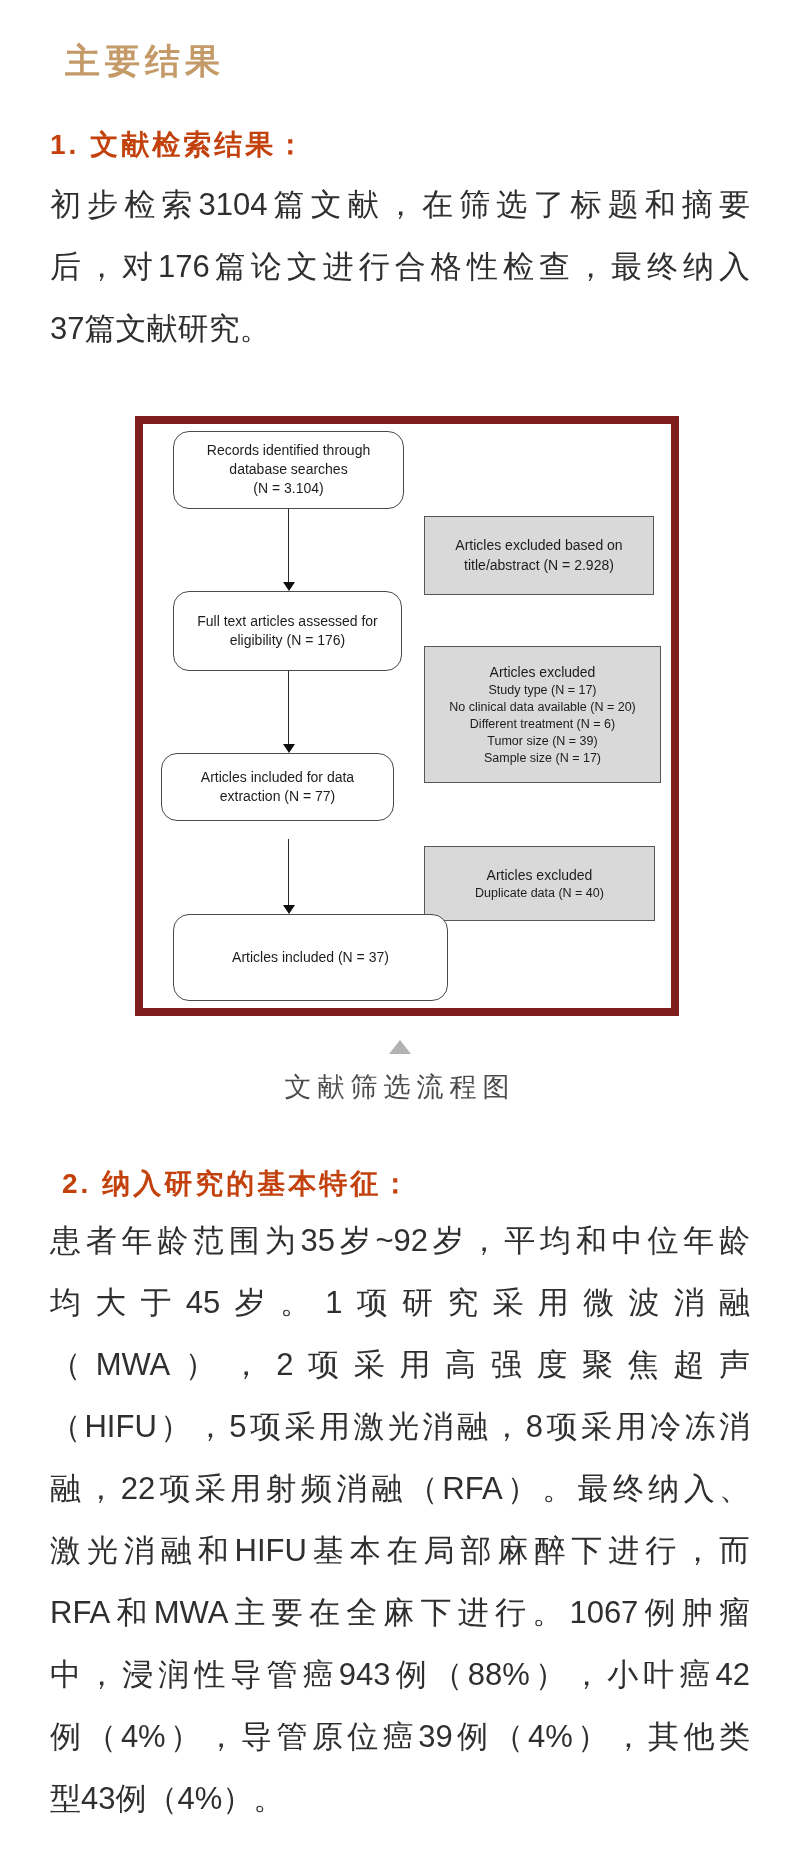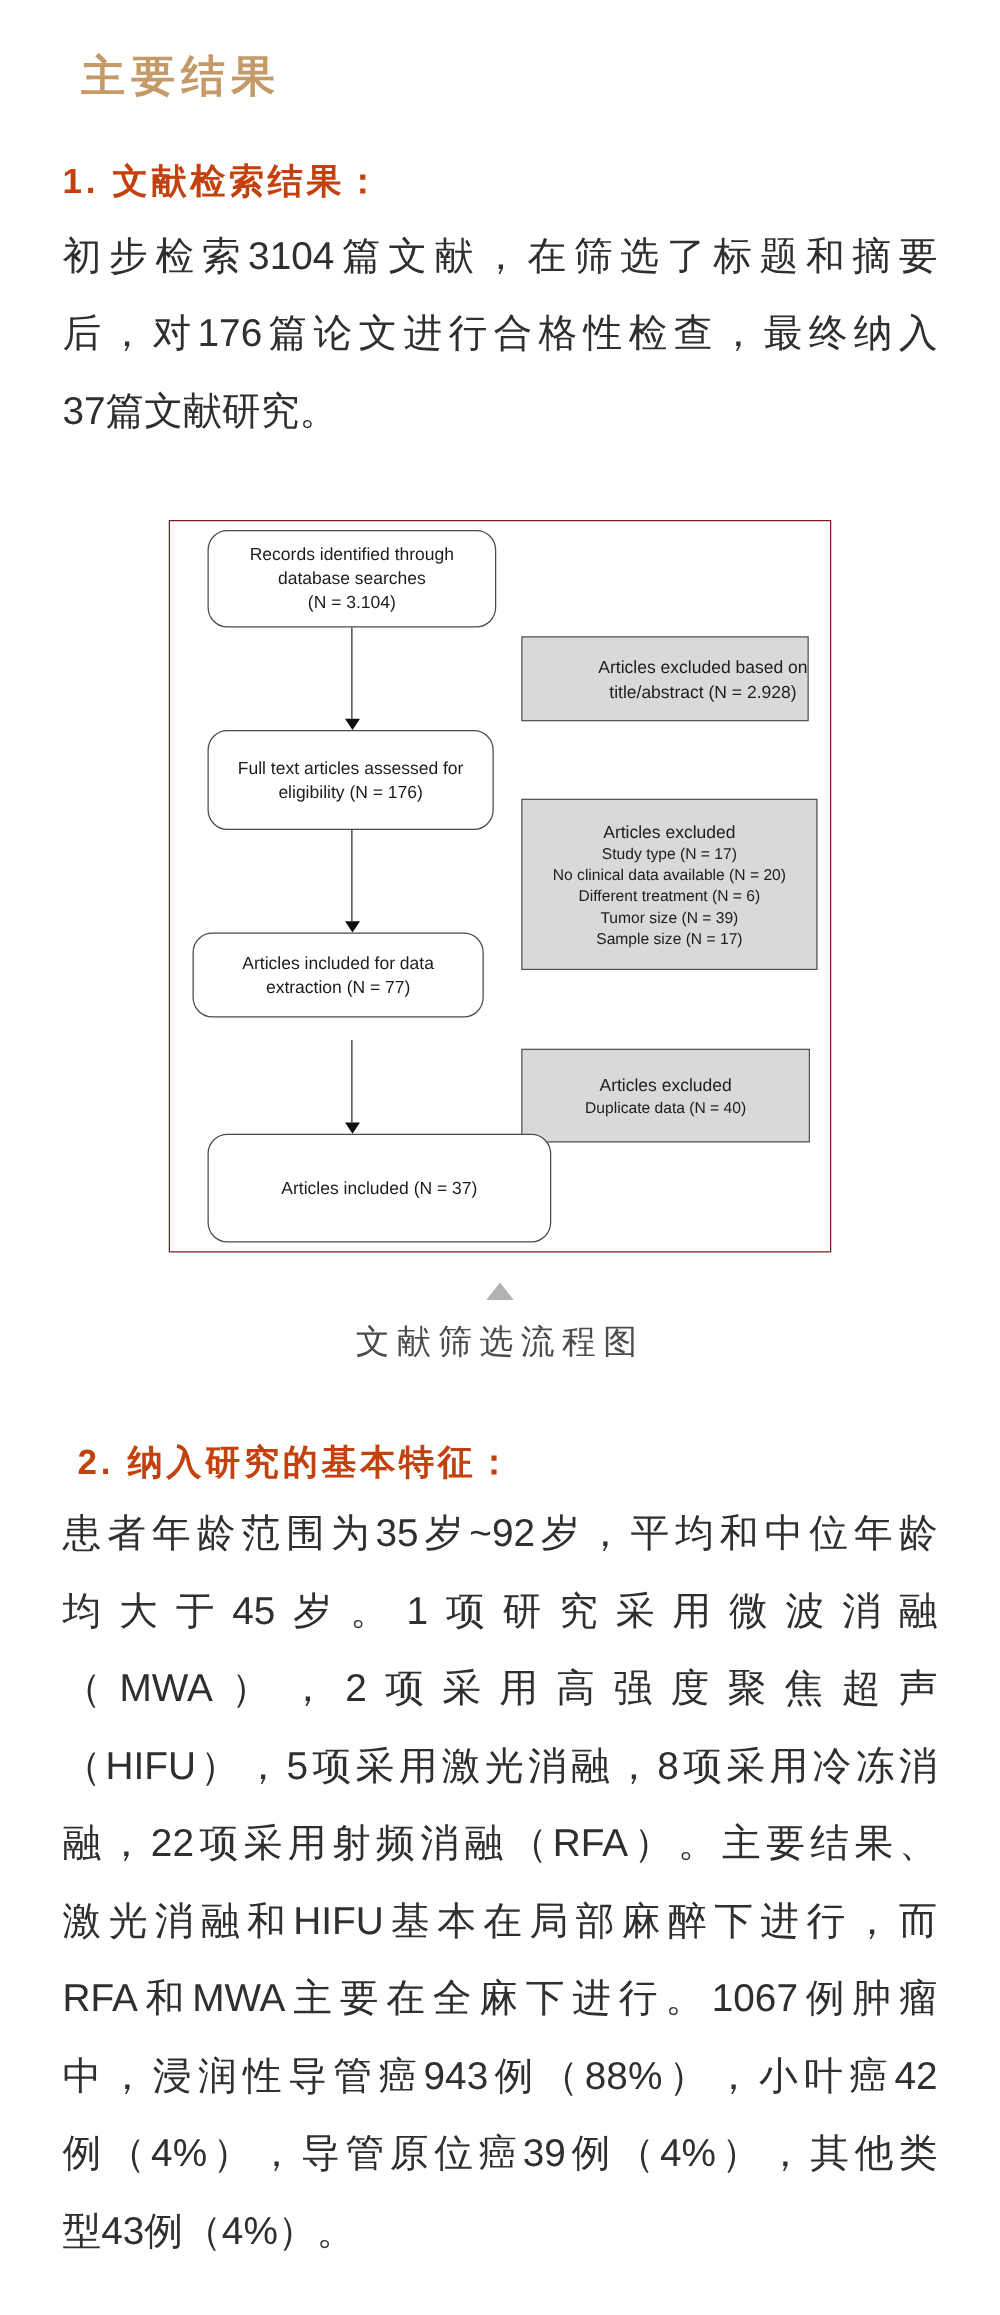--- a/index.html
+++ b/index.html
@@ -29,21 +29,21 @@
   .line {
     font-size:31px; line-height:62px; color:#2f2f2f;
     text-align:justify; text-align-last:justify;
     word-break:break-all;
   }
   .line.last { text-align:left; text-align-last:left; }
 
   
   .flow {
     position:relative; width:528px; height:584px;
-    border:1px solid #7f1d1d; background:#ffffff;
+    border:8px solid #7f1d1d; background:#ffffff;
     margin:56px 0 0 85px;
   }
   .fbox {
     position:absolute; box-sizing:border-box;
     display:flex; flex-direction:column; align-items:center; justify-content:center;
     text-align:center; color:#1c1c1c;
     font-size:14px; line-height:19px; white-space:pre-line;
   }
   .fbox.rounded { background:#ffffff; border:1.5px solid #4a4a4a; border-radius:16px; }
   .fbox.gray { background:#d9d9d9; border:1.5px solid #565656; }
@@ -83,21 +83,21 @@
     <div class="line last">37篇文献研究。</div>
   </div>
 
   <figure style="margin:0">
     <div class="flow">
 
       <div class="fbox rounded" style="left:30px; top:7px; width:231px; height:78px;">Records identified through
 database searches
 (N = 3.104)</div>
 
-      <div class="fbox gray" style="left:281px; top:92px; width:230px; height:68px;align-items:flex-end;">
+      <div class="fbox gray" style="left:281px; top:92px; width:230px; height:79px;">
         <span class="gtitle">Articles excluded based on
 title/abstract (N = 2.928)</span>
       </div>
 
       <div class="arrow" style="top:85px; height:73px;"></div>
 
       <div class="fbox rounded" style="left:30px; top:167px; width:229px; height:80px;">Full text articles assessed for
 eligibility (N = 176)</div>
 
       <div class="fbox gray" style="left:281px; top:222px; width:237px; height:137px;">
@@ -129,21 +129,21 @@
     <figcaption class="fig-caption">文献筛选流程图</figcaption>
   </figure>
 
   <h2 class="sec-heading s2">2. 纳入研究的基本特征：</h2>
 
   <div class="para">
     <div class="line">患者年龄范围为35岁~92岁，平均和中位年龄</div>
     <div class="line">均大于45岁。1项研究采用微波消融</div>
     <div class="line">（MWA），2项采用高强度聚焦超声</div>
     <div class="line">（HIFU），5项采用激光消融，8项采用冷冻消</div>
-    <div class="line">融，22项采用射频消融（RFA）。主要结果、</div>
+    <div class="line">融，22项采用射频消融（RFA）。最终纳入、</div>
     <div class="line">激光消融和HIFU基本在局部麻醉下进行，而</div>
     <div class="line">RFA和MWA主要在全麻下进行。1067例肿瘤</div>
     <div class="line">中，浸润性导管癌943例（88%），小叶癌42</div>
     <div class="line">例（4%），导管原位癌39例（4%），其他类</div>
     <div class="line last">型43例（4%）。</div>
   </div>
 
 </main>
 
 </body></html>

